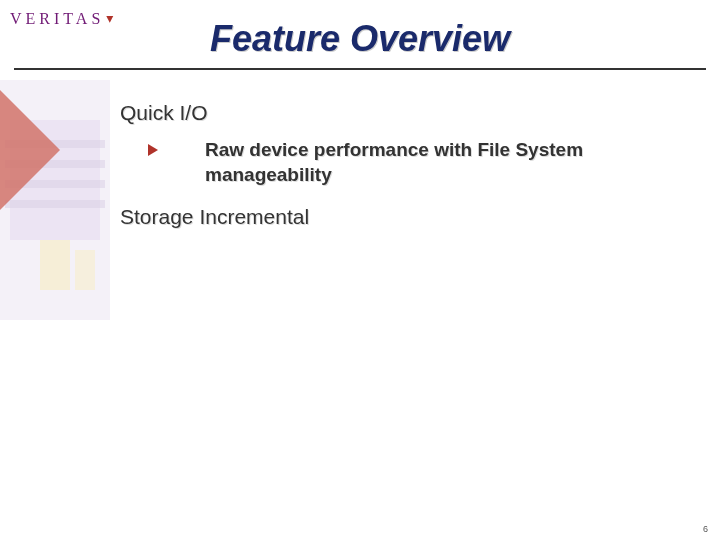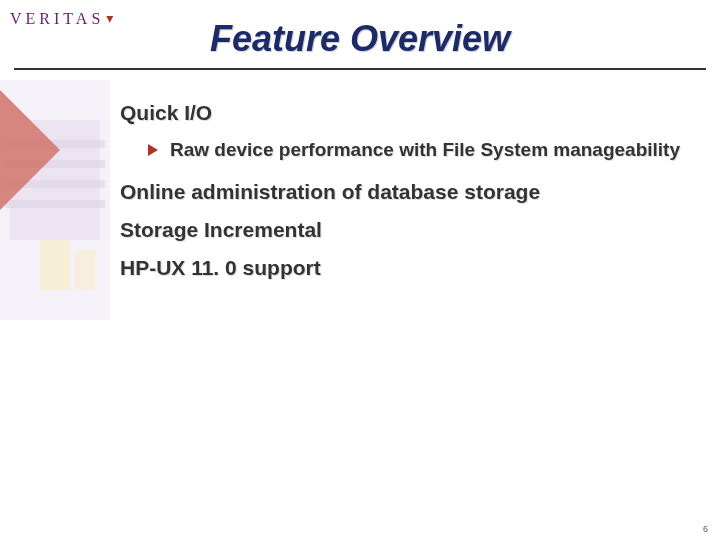--- a/index.html
+++ b/index.html
@@ -63,30 +63,31 @@
   }
   .content {
     position: absolute;
     top: 100px;
     left: 120px;
     right: 30px;
     z-index: 2;
   }
   .point {
     font-size: 21px;
-    font-weight: bold;
+    font-weight: normal;
     color: #333;
     text-shadow: 1px 1px 0 #ddd;
     margin-bottom: 12px;
     line-height: 1.25;
   }
   .subpoint {
     display: flex;
     align-items: flex-start;
     margin: 8px 0 16px 28px;
+    gap: 35px;
   }
   .bullet {
     flex: 0 0 auto;
     width: 0;
     height: 0;
     border-top: 6px solid transparent;
     border-bottom: 6px solid transparent;
     border-left: 10px solid #b0332a;
     margin-top: 6px;
     margin-right: 12px;
@@ -134,21 +135,19 @@
 
 <div class="content">
 
   <div class="point">Quick I/O</div>
   <div class="subpoint">
     <div class="bullet"></div>
     <div class="subtext">Raw device performance with File System manageability</div>
   </div>
 
 
-  <div class="point">Online administration of database storage</div>
 
   <div class="point">Storage Incremental</div>
 
-  <div class="point">HP-UX 11. 0 support</div>
 
 </div>
 
 <div class="page-num">6</div>
 
 </body></html>

